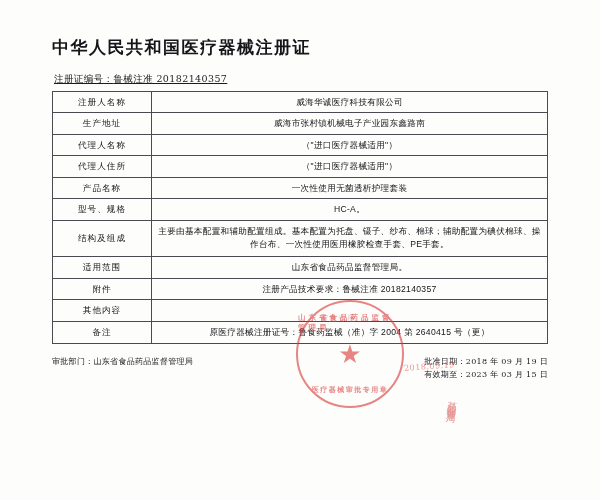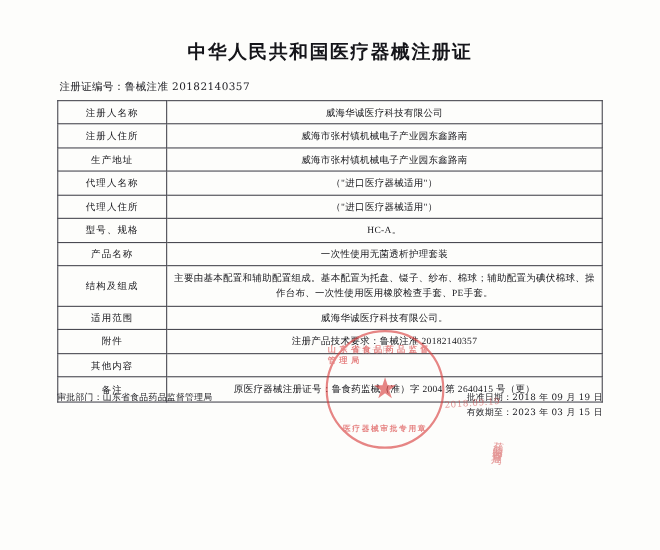--- a/index.html
+++ b/index.html
@@ -16,40 +16,40 @@
     position: relative;
   }
   .page {
     position: relative;
     width: 600px;
     height: 500px;
     box-sizing: border-box;
     padding: 28px 52px 0 52px;
   }
   .doc-title {
-    text-align: center;
     font-family: "DejaVu Serif", serif;
     font-size: 17px;
     font-weight: bold;
     letter-spacing: 1.5px;
     color: #15151a;
     margin: 8px 0 14px 0;
   }
   .reg-no {
     font-size: 9.5px;
     color: #1c1c22;
     margin: 0 0 5px 2px;
     letter-spacing: 0.4px;
     font-family: "DejaVu Serif", serif;
+    text-decoration: underline;
   }
   table.reg-table {
     border-collapse: collapse;
     width: 100%;
     table-layout: fixed;
-    font-family: Liberation Serif, serif;
+    font-family: Liberation Sans, sans-serif;
   }
   table.reg-table td {
     border: 1px solid #4a4a52;
     padding: 4px 6px;
     font-size: 8.6px;
     line-height: 1.45;
     color: #15151a;
     vertical-align: middle;
   }
   td.label-cell {
@@ -170,50 +170,46 @@
     <span>注册证编号：</span><span>鲁械注准 20182140357</span>
   </div>
 
   <table class="reg-table">
     <tbody>
       <tr>
         <td class="label-cell">注册人名称</td>
         <td class="value-cell">威海华诚医疗科技有限公司</td>
       </tr>
       <tr>
-        <td class="label-cell">注册人住所</td>
-        <td class="value-cell">威海市张村镇机械电子产业园东鑫路南</td>
-      </tr>
-      <tr>
         <td class="label-cell">生产地址</td>
         <td class="value-cell">威海市张村镇机械电子产业园东鑫路南</td>
       </tr>
       <tr>
         <td class="label-cell">代理人名称</td>
         <td class="value-cell">（"进口医疗器械适用"）</td>
       </tr>
       <tr>
         <td class="label-cell">代理人住所</td>
         <td class="value-cell">（"进口医疗器械适用"）</td>
       </tr>
       <tr>
+        <td class="label-cell">产品名称</td>
+        <td class="value-cell">一次性使用无菌透析护理套装</td>
+      </tr>
+      <tr>
         <td class="label-cell">型号、规格</td>
         <td class="value-cell">HC-A。</td>
       </tr>
       <tr>
-        <td class="label-cell">产品名称</td>
-        <td class="value-cell">一次性使用无菌透析护理套装</td>
-      </tr>
-      <tr>
         <td class="label-cell">结构及组成</td>
         <td class="value-cell tall">主要由基本配置和辅助配置组成。基本配置为托盘、镊子、纱布、棉球；辅助配置为碘伏棉球、操作台布、一次性使用医用橡胶检查手套、PE手套。</td>
       </tr>
       <tr>
         <td class="label-cell">适用范围</td>
-        <td class="value-cell">威海华诚医疗科技有限公司。</td>
+        <td class="value-cell">山东省食品药品监督管理局。</td>
       </tr>
       <tr>
         <td class="label-cell">附件</td>
         <td class="value-cell">注册产品技术要求：鲁械注准 20182140357</td>
       </tr>
       <tr>
         <td class="label-cell">其他内容</td>
         <td class="value-cell"></td>
       </tr>
       <tr>

